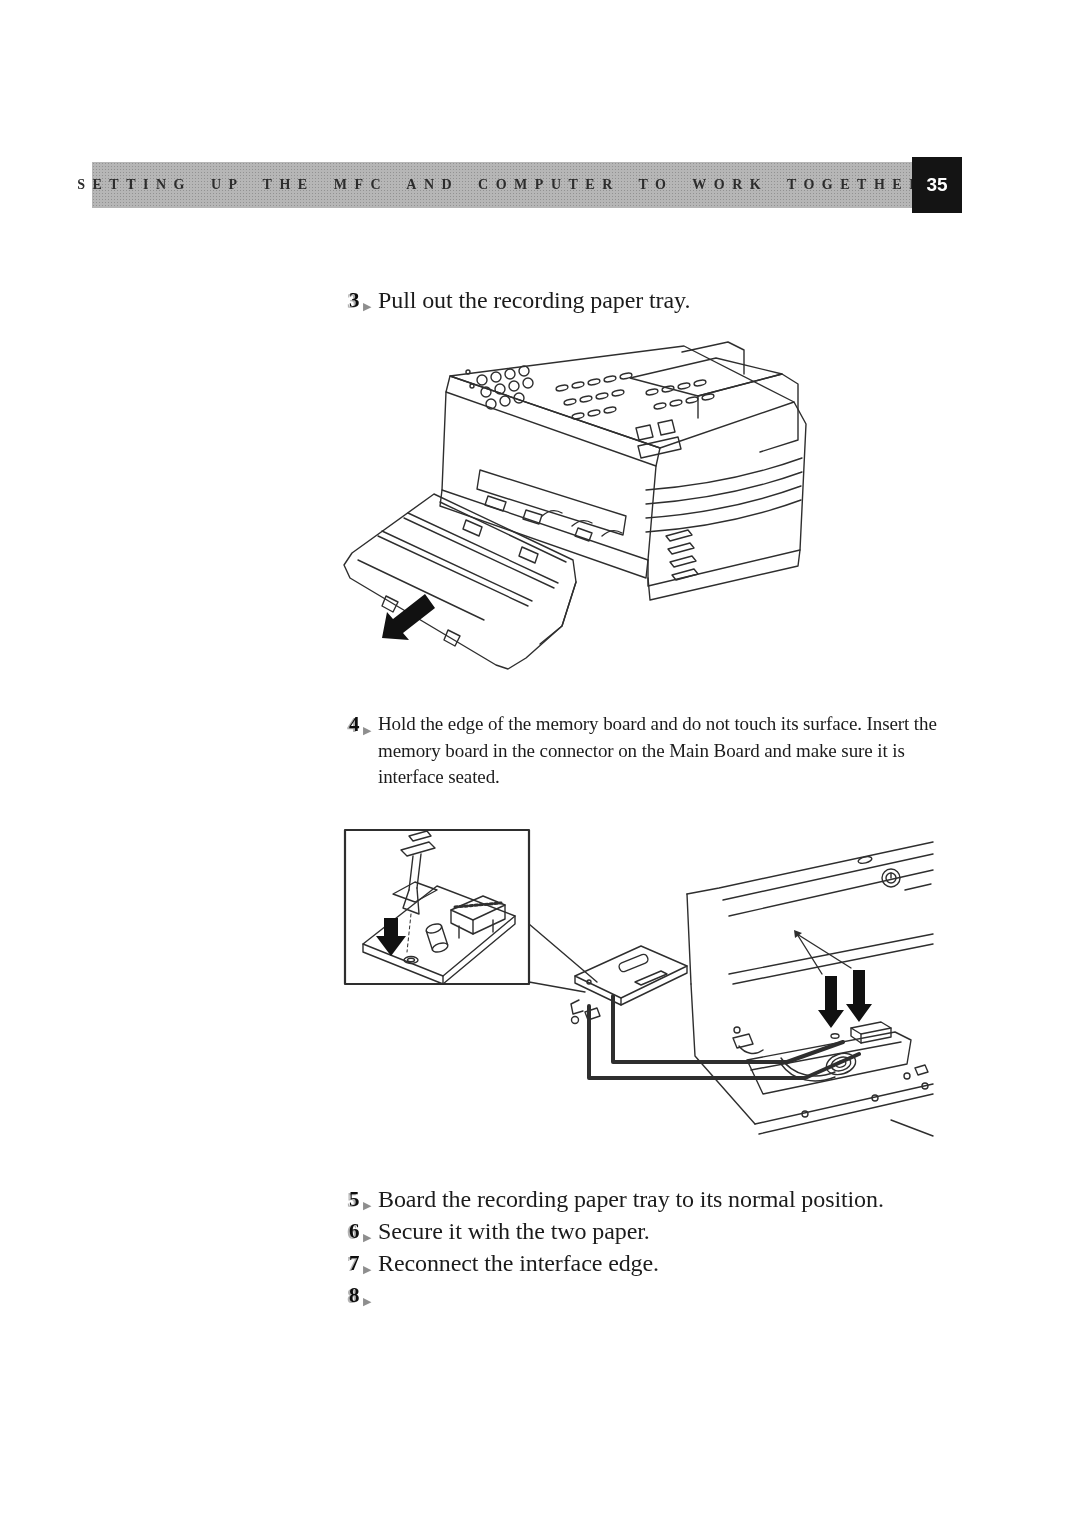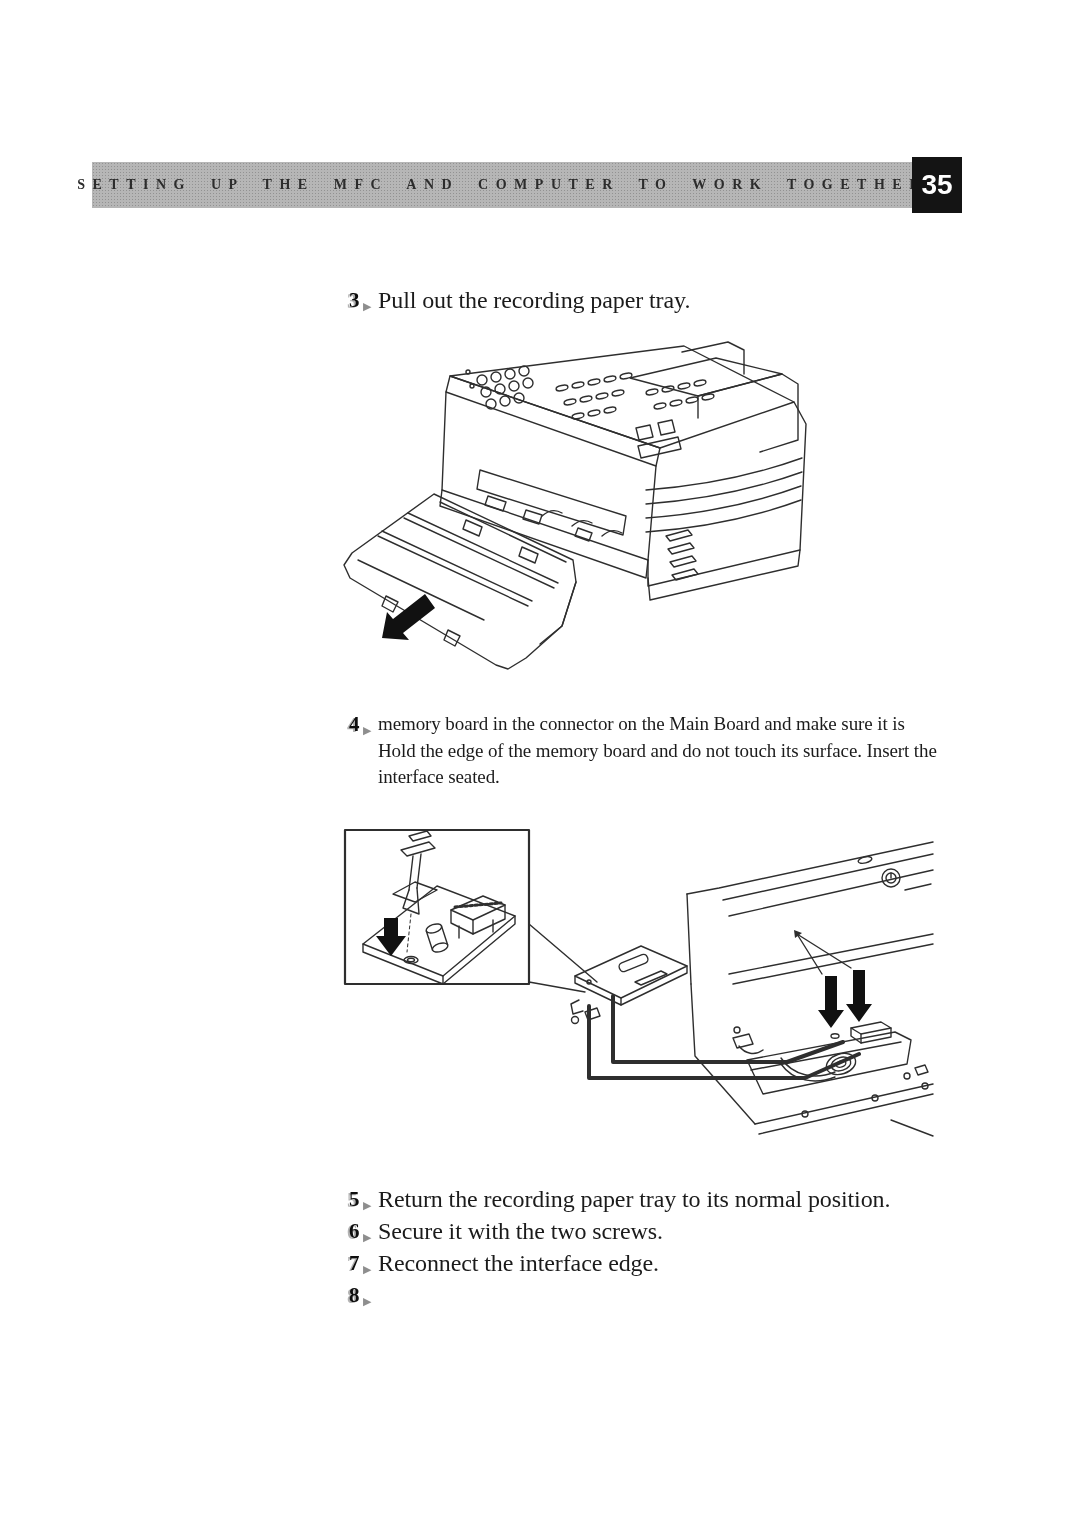--- a/index.html
+++ b/index.html
@@ -8,21 +8,21 @@
   
   .header-bar{position:absolute;left:92px;top:162px;width:820px;height:46px;
       background-color:#b6b6b6;
       background-image:radial-gradient(circle,rgba(110,110,110,.5) 0.8px,rgba(0,0,0,0) 1px);
       background-size:3px 3px;
       display:flex;align-items:center;justify-content:center;}
   .header-title{font-size:14px;font-weight:700;letter-spacing:7.5px;word-spacing:8px;
       color:#2c2c2c;white-space:nowrap;}
   .page-badge{position:absolute;left:912px;top:157px;width:50px;height:56px;background:#141414;
       color:#ffffff;display:flex;align-items:center;justify-content:center;
-      font-family:"Liberation Sans","DejaVu Sans",sans-serif;font-weight:700;font-size:28px;}
+      font-family:"Liberation Sans","DejaVu Sans",sans-serif;font-weight:700;font-size:19px;}
   
   .step{position:absolute;left:349px;display:flex;align-items:flex-start;}
   .step-num{width:29px;flex:0 0 29px;position:relative;
       font-family:"Liberation Serif",serif;font-weight:700;font-size:21px;line-height:26px;
       color:#0e0e0e;text-shadow:-2px 1px 0 #b3b3b3;}
   .step-marker{position:absolute;left:14px;top:7px;font-size:11px;color:#8e8e8e;text-shadow:none;
       font-family:"DejaVu Sans",sans-serif;}
   .step-text{font-size:24px;line-height:26.5px;letter-spacing:-0.1px;}
   .step-lines div{font-size:19px;line-height:26.5px;letter-spacing:-0.1px;}
   .steps-tail .step{position:static;margin-bottom:5.5px;}
@@ -140,22 +140,22 @@
         </g>
 
         <path d="M95,256 L105,270 L73,295 L79,302 L52,300 L57,274 L63,281 Z" fill="#111111" stroke="none"></path>
       </g>
     </svg>
   </div>
 
   <div class="step" style="top:711px;">
     <span class="step-num"><span>4</span><span class="step-marker">▶</span></span>
     <span class="step-lines">
+      <div>Hold the edge of the memory board and do not touch its surface. Insert the</div>
       <div>memory board in the connector on the Main Board and make sure it is</div>
-      <div>Hold the edge of the memory board and do not touch its surface. Insert the</div>
       <div>interface seated.</div>
     </span>
   </div>
 
   <div class="fig" style="left:335px;top:824px;">
     <svg width="600" height="330" viewBox="0 0 600 330">
       <g fill="none" stroke="#2e2e2e" stroke-width="1.4" stroke-linejoin="round" stroke-linecap="round">
 
         <rect x="10" y="6" width="184" height="154" stroke-width="2.2"></rect>
 
@@ -263,25 +263,25 @@
         <path d="M459,106 l8,3 l-7,5 z" fill="#2e2e2e" stroke="none"></path>
         <path d="M490,152 L502,152 L502,186 L509,186 L496,204 L483,186 L490,186 Z" fill="#111111" stroke="none"></path>
         <path d="M518,146 L530,146 L530,180 L537,180 L524,198 L511,180 L518,180 Z" fill="#111111" stroke="none"></path>
       </g>
     </svg>
   </div>
 
   <div class="steps-tail">
     <div class="step">
       <span class="step-num"><span>5</span><span class="step-marker">▶</span></span>
-      <span class="step-text">Return the recording paper tray to its normal position.</span>
+      <span class="step-text">Board the recording paper tray to its normal position.</span>
     </div>
     <div class="step">
       <span class="step-num"><span>6</span><span class="step-marker">▶</span></span>
-      <span class="step-text">Secure it with the two screws.</span>
+      <span class="step-text">Secure it with the two paper.</span>
     </div>
     <div class="step">
       <span class="step-num"><span>7</span><span class="step-marker">▶</span></span>
       <span class="step-text">Reconnect the interface edge.</span>
     </div>
     <div class="step">
       <span class="step-num"><span>8</span><span class="step-marker">▶</span></span>
     </div>
   </div>
 

